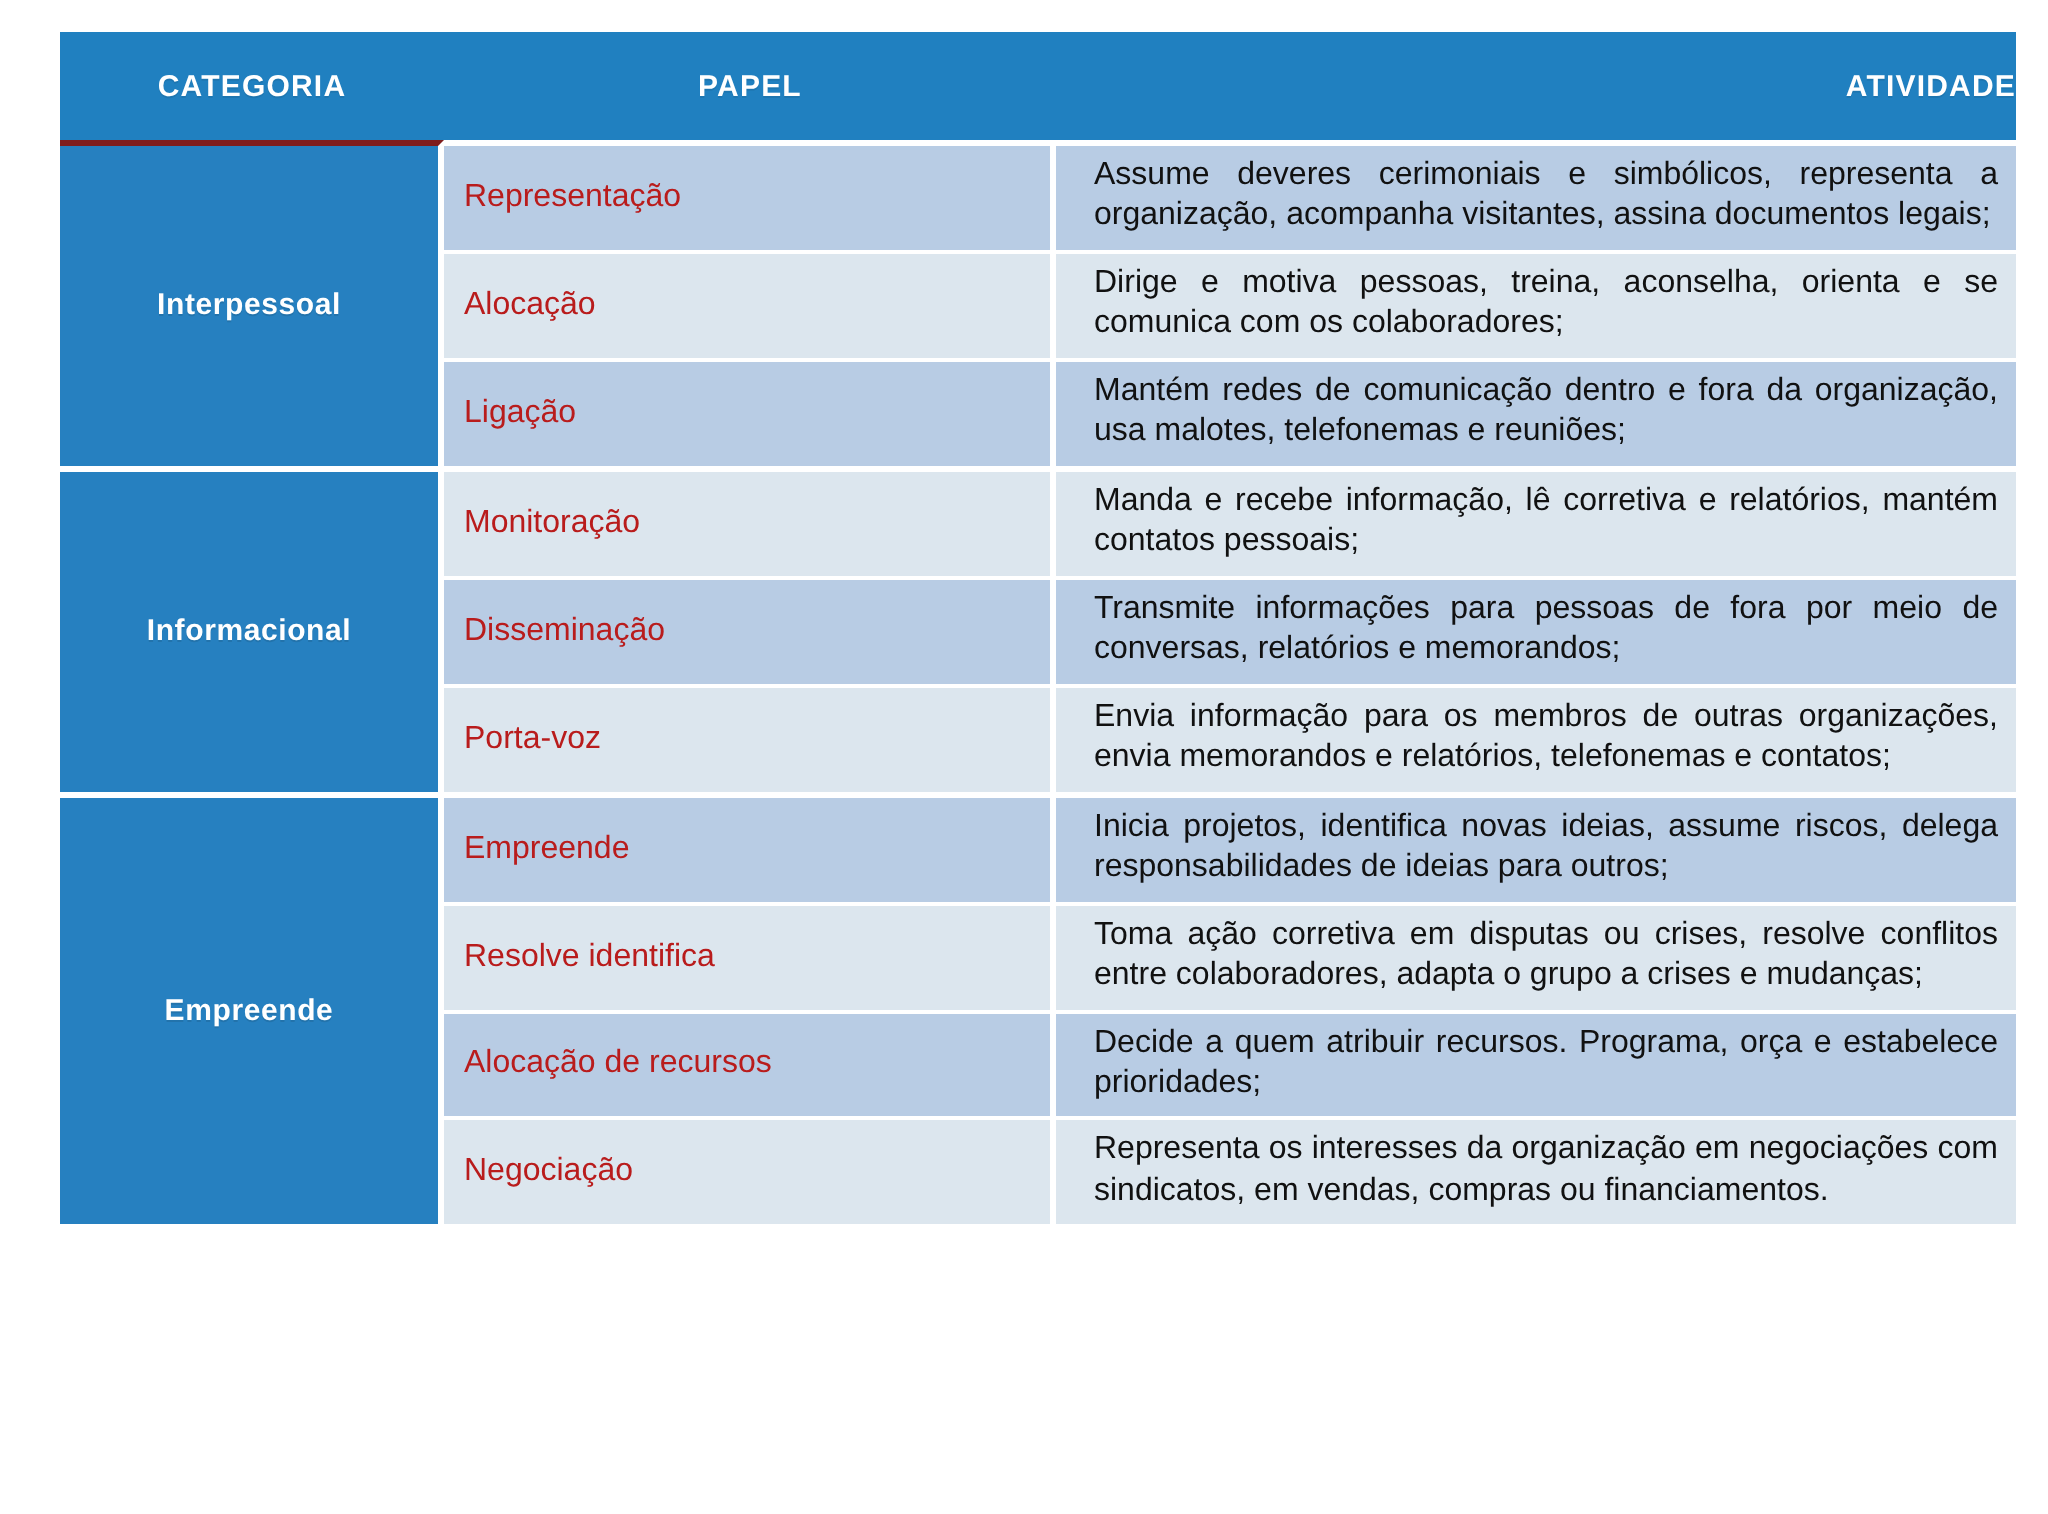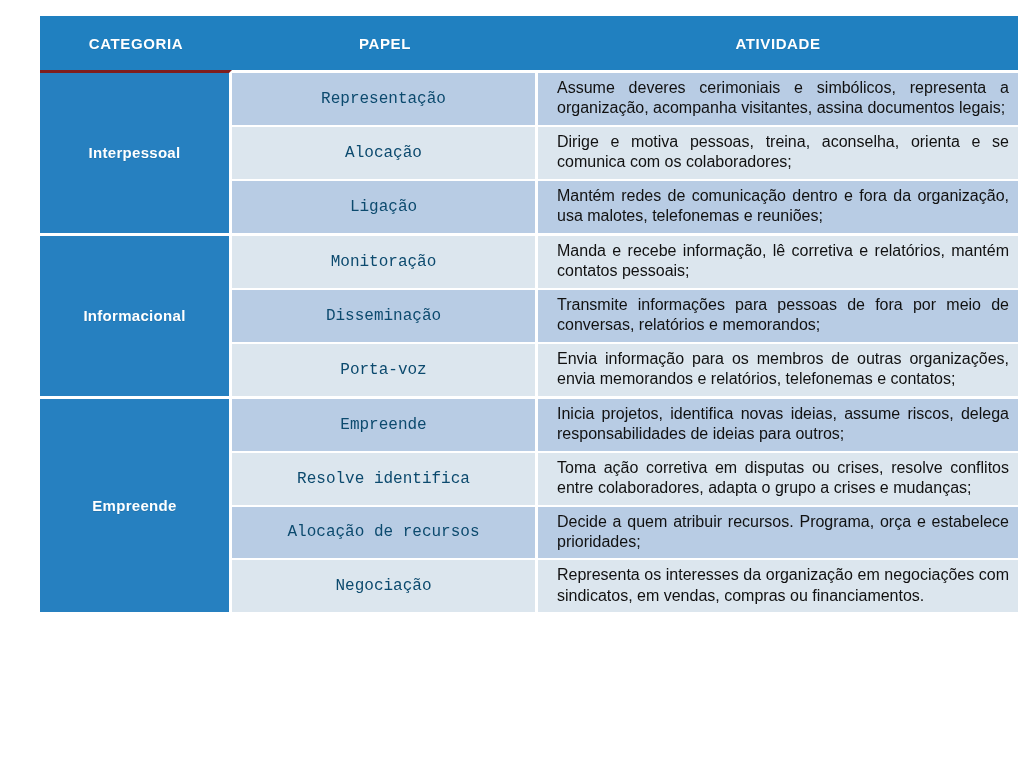--- a/index.html
+++ b/index.html
@@ -9,21 +9,21 @@
     width: 1024px;
     height: 757px;
     overflow: hidden;
   }
   body {
     font-family: "Liberation Sans", sans-serif;
   }
 
   #roles-table-wrapper {
     position: absolute;
-    left: 40px;
+    left: 30px;
     top: 16px;
     width: 978px;
   }
 
   table.roles-table {
     border-collapse: separate;
     border-spacing: 0;
     width: 978px;
     table-layout: fixed;
   }
@@ -37,21 +37,21 @@
     letter-spacing: 0.6px;
     height: 54px;
     vertical-align: middle;
     text-align: center;
     padding: 0;
     border: none;
     text-shadow: 0 1px 0 rgba(0,0,0,0.08);
   }
   th.col-categoria { width: 192px; }
   th.col-papel     { width: 306px; text-align: center; }
-  th.col-atividade { width: 480px; }
+  th.col-atividade { width: 480px; text-align: right; }
 
   
   td.cat-cell {
     background: #2680c0;
     color: #ffffff;
     font-weight: bold;
     font-size: 15px;
     text-align: center;
     vertical-align: middle;
     padding: 0 4px;
@@ -60,27 +60,25 @@
     border-bottom: 0;
     border-left: 0;
     letter-spacing: 0.3px;
     text-shadow: 0 1px 0 rgba(0,0,0,0.10);
   }
   td.cat-cell.first-cat { border-top: 3px solid #7f1d1d; }
 
   
   td.papel-cell {
     font-size: 16px;
-    color: #0c4a6e;
-    text-align: center;
+    color: #b91c1c;
     vertical-align: middle;
     padding: 4px 10px;
     border-top: 2px solid #ffffff;
     border-right: 3px solid #ffffff;
-    font-family: Liberation Mono, monospace;
   }
 
   
   td.ativ-cell {
     font-size: 16px;
     color: #111111;
     text-align: justify;
     text-align-last: left;
     vertical-align: middle;
     padding: 5px 9px 6px 19px;

